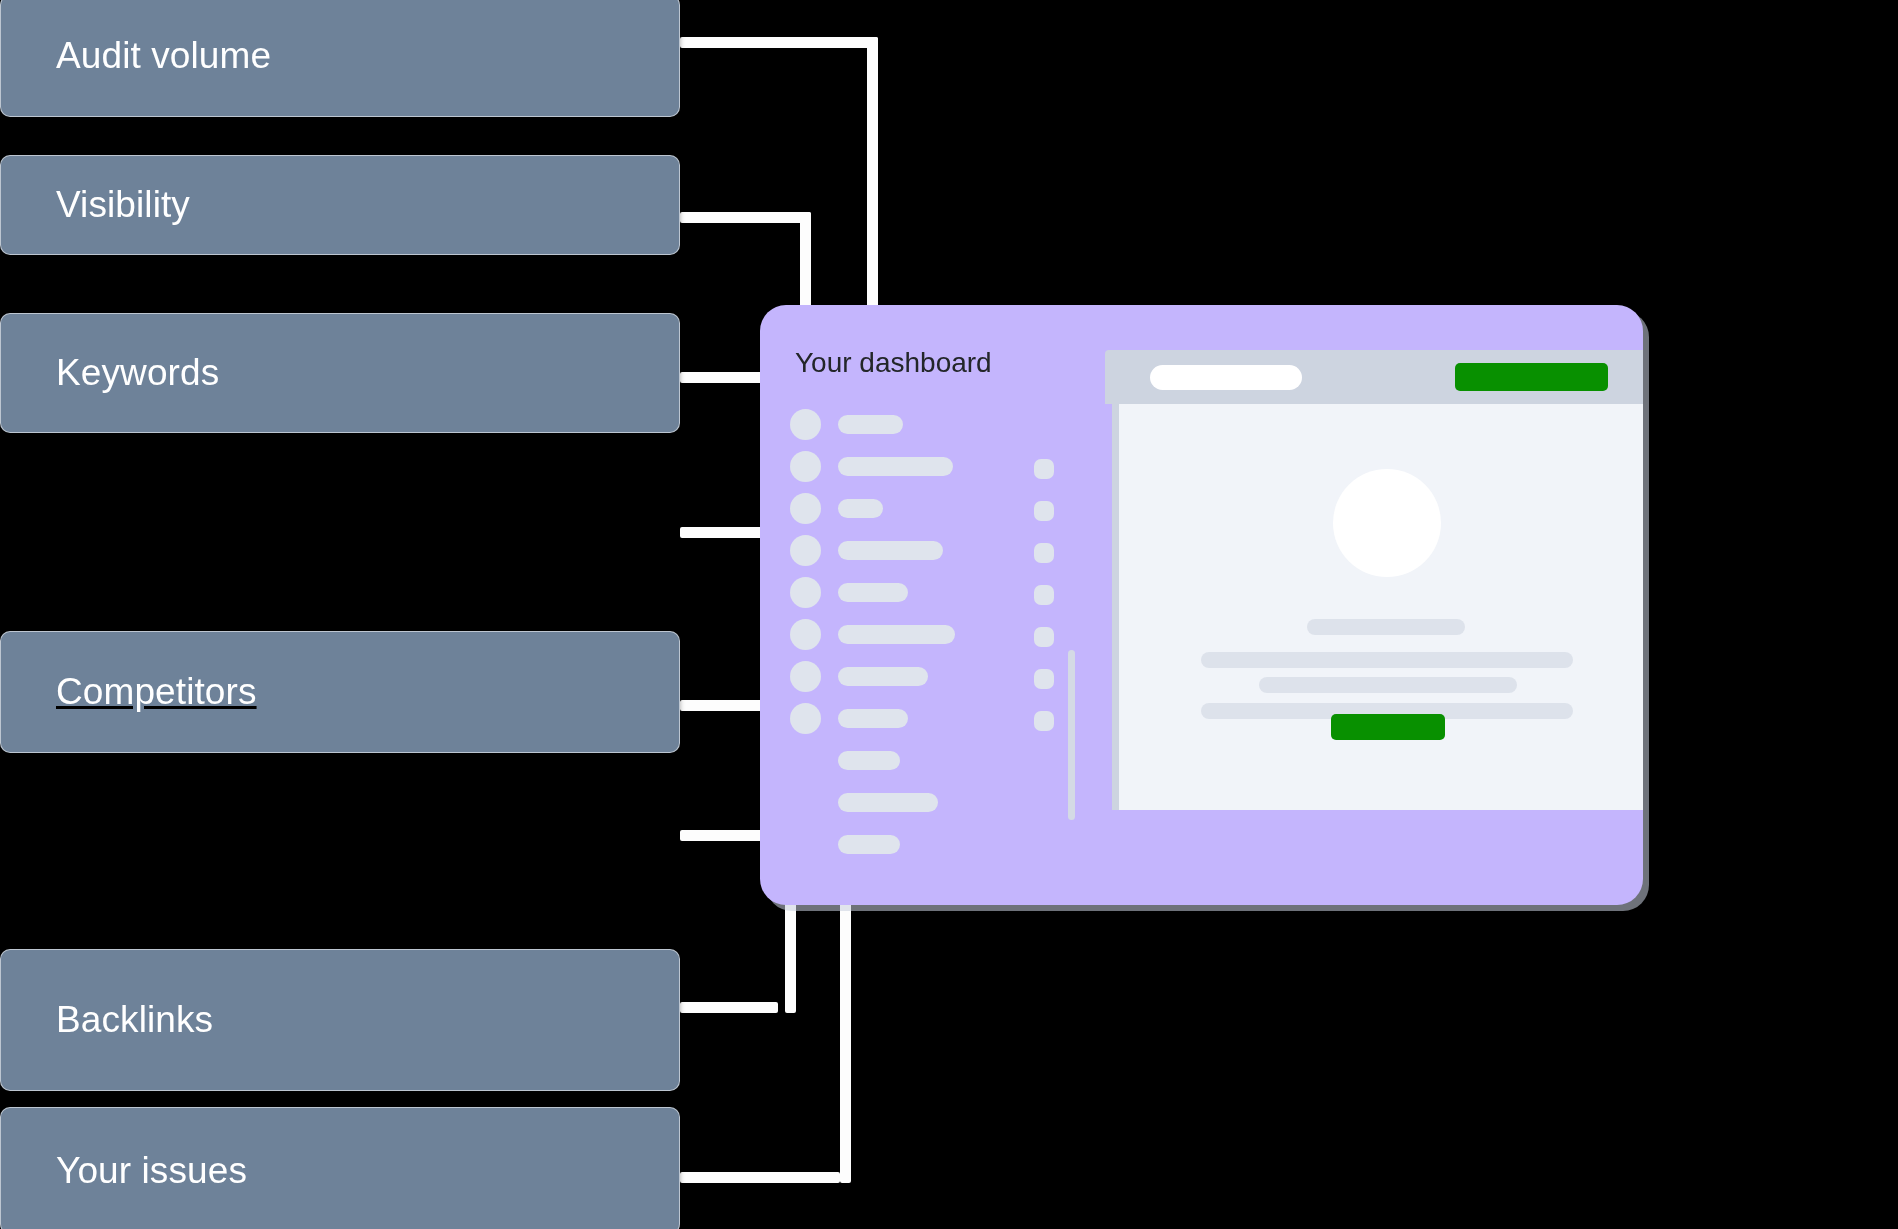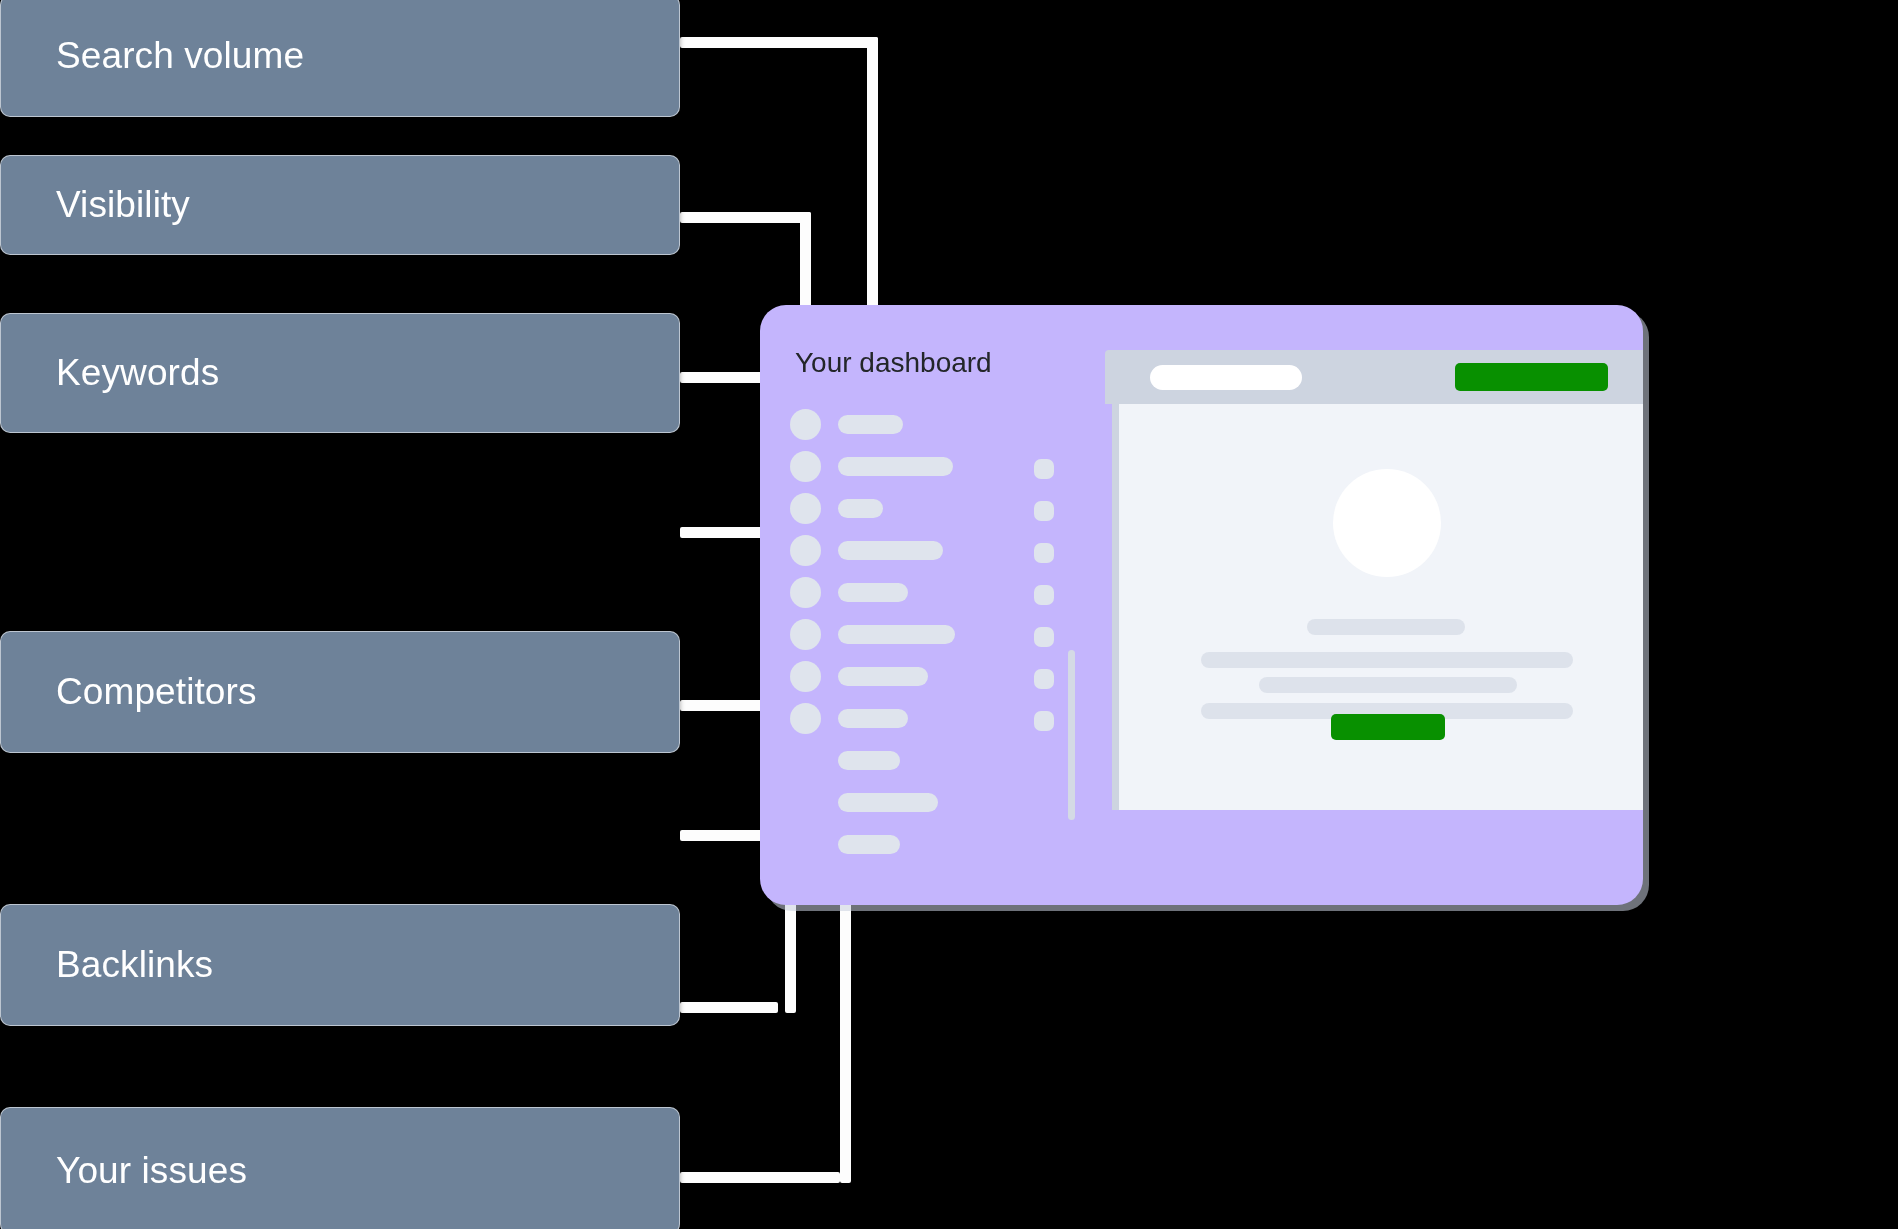--- a/index.html
+++ b/index.html
@@ -137,38 +137,38 @@
     <div class="conn" style="left:812px; top:841px; width:11px; height:57px;"></div>
 
     <div class="conn" style="left:680px; top:1002px; width:98px; height:11px;"></div>
     <div class="conn" style="left:785px; top:898px; width:11px; height:115px;"></div>
 
     <div class="conn" style="left:680px; top:1172px; width:160px; height:11px;"></div>
     <div class="conn" style="left:840px; top:898px; width:11px; height:285px;"></div>
   </div>
 
   <div class="pill" style="top:-5px; height:122px;">
-    <span class="pill-label">Search volume</span>
+    <span class="pill-label">Audit volume</span>
   </div>
 
   <div class="pill" style="top:155px; height:100px;">
     <span class="pill-label">Visibility</span>
   </div>
 
   <div class="pill" style="top:313px; height:120px;">
     <span class="pill-label">Keywords</span>
   </div>
 
 
-  <div class="pill" style="top:631px; height:122px;">
+  <div class="pill" style="top:631px; height:122px;text-decoration:underline;">
     <span class="pill-label">Competitors</span>
   </div>
 
 
-  <div class="pill" style="top:904px; height:122px;">
+  <div class="pill" style="top:949px; height:142px;">
     <span class="pill-label">Backlinks</span>
   </div>
 
   <div class="pill" style="top:1107px; height:127px;">
     <span class="pill-label">Your issues</span>
   </div>
 
   <div id="card">
 
     <div id="card-title">Your dashboard</div>

